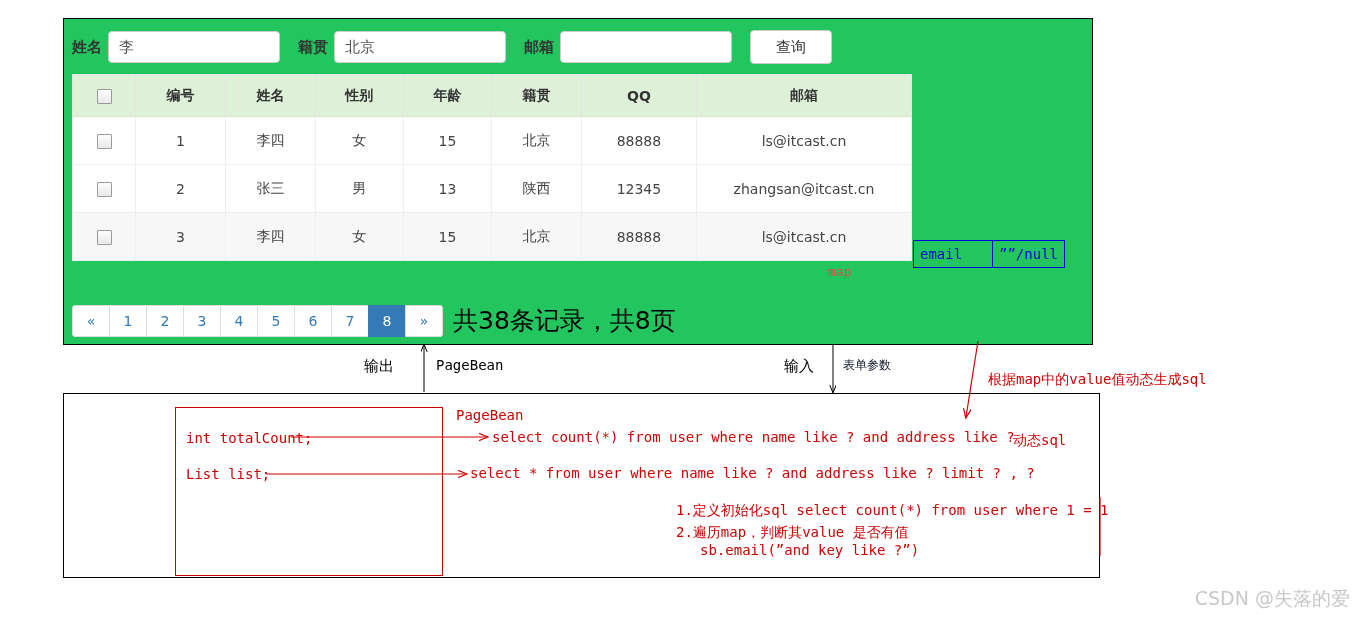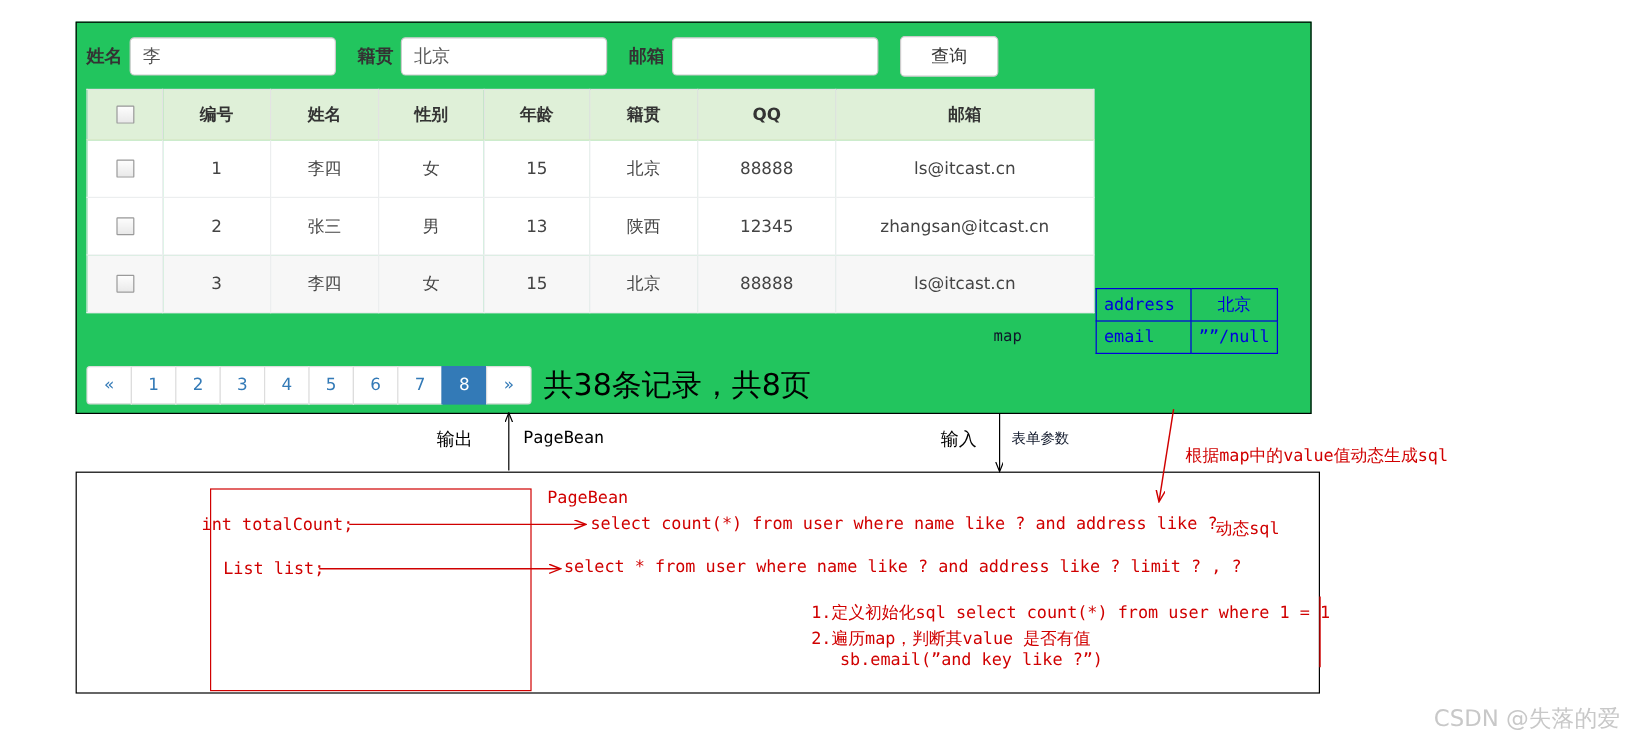--- a/index.html
+++ b/index.html
@@ -71,21 +71,21 @@
   }
   .pg.first{margin-left:0;border-radius:3px 0 0 3px;}
   .pg.last{border-radius:0 3px 3px 0;}
   .pg.active{background:#337ab7;border-color:#337ab7;color:#fff;}
   #pager-summary{
     margin-left:10px;font-size:25px;color:#000;font-family:"DejaVu Sans",sans-serif;
     white-space:nowrap;
   }
   
   #map-label{
-    position:absolute;left:828px;top:273px;font-size:13px;color:#0f172a;
+    position:absolute;left:828px;top:264px;font-size:13px;color:#ef4444;
     font-family:"DejaVu Sans Mono",monospace;
   }
   #map-table{
     position:absolute;left:913px;top:240px;border-collapse:collapse;
   }
   #map-table td{
     border:1.4px solid #0000dd;color:#0000dd;height:24px;padding:1px 6px;
     font-family:"DejaVu Sans Mono",monospace;font-size:14px;
   }
   #map-table td.k{width:66px;text-align:left;}
@@ -111,21 +111,21 @@
     border:1.6px solid #000;background:#fff;box-sizing:border-box;
   }
   #pagebean-box{
     position:absolute;left:175px;top:407px;width:268px;height:169px;
     border:1.6px solid #d00000;box-sizing:border-box;
   }
   .red-code{
     position:absolute;color:#d00000;font-family:"DejaVu Sans Mono",monospace;
     font-size:14px;white-space:nowrap;
   }
-  #f-total{left:168px;top:430px;}
+  #f-total{left:186px;top:430px;}
   #f-list{left:186px;top:466px;}
   #pagebean-title{left:456px;top:407px;}
   #sql1{left:492px;top:429px;}
   #sql2{left:470px;top:465px;}
   #dynamic-sql{left:1013px;top:432px;}
   #note1{left:676px;top:502px;}
   #note2{left:676px;top:524px;}
   #note3{left:700px;top:542px;}
   
   #watermark{
@@ -213,24 +213,20 @@
     <div class="pg active">8</div>
     <div class="pg last">»</div>
     <div id="pager-summary">共38条记录，共8页</div>
   </div>
 </div>
 
 <div id="map-label">map</div>
 <table id="map-table">
   <tbody>
   <tr>
-    <td class="k">address</td>
-    <td class="v">北京</td>
-  </tr>
-  <tr>
     <td class="k">email</td>
     <td class="v">””/null</td>
   </tr>
 </tbody>
   </table>
 
 <div class="mid-text" id="out-label">输出</div>
 <div class="mid-text" id="pagebean-mid">PageBean</div>
 <div class="mid-text" id="in-label">输入</div>
 <div class="mid-text" id="form-param">表单参数</div>

